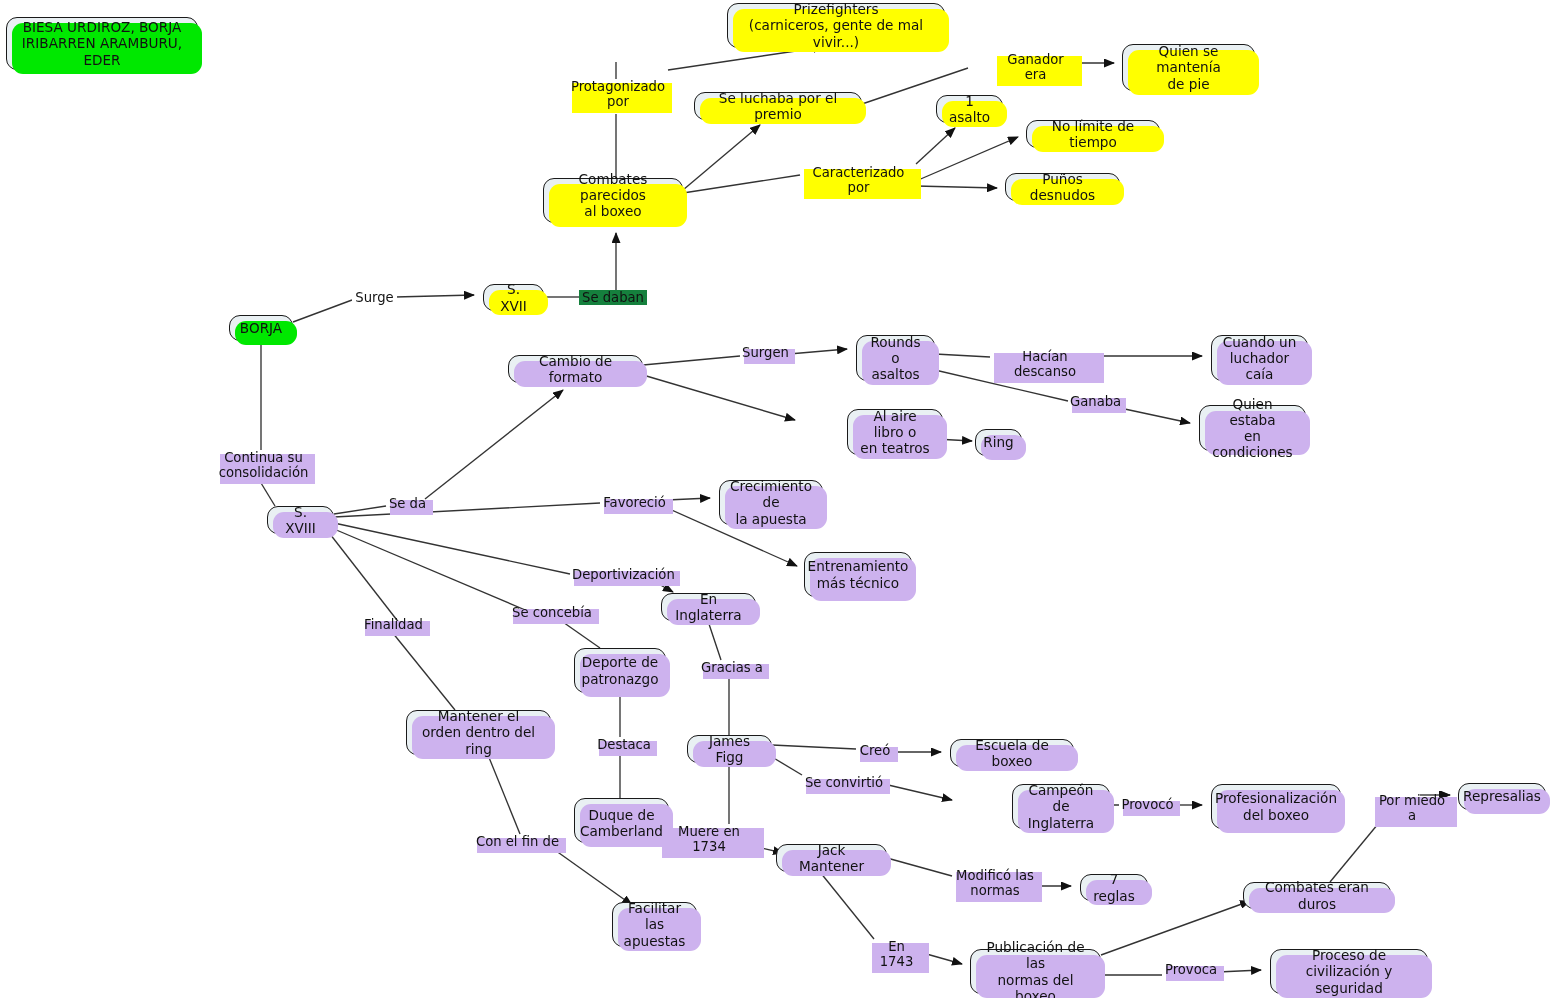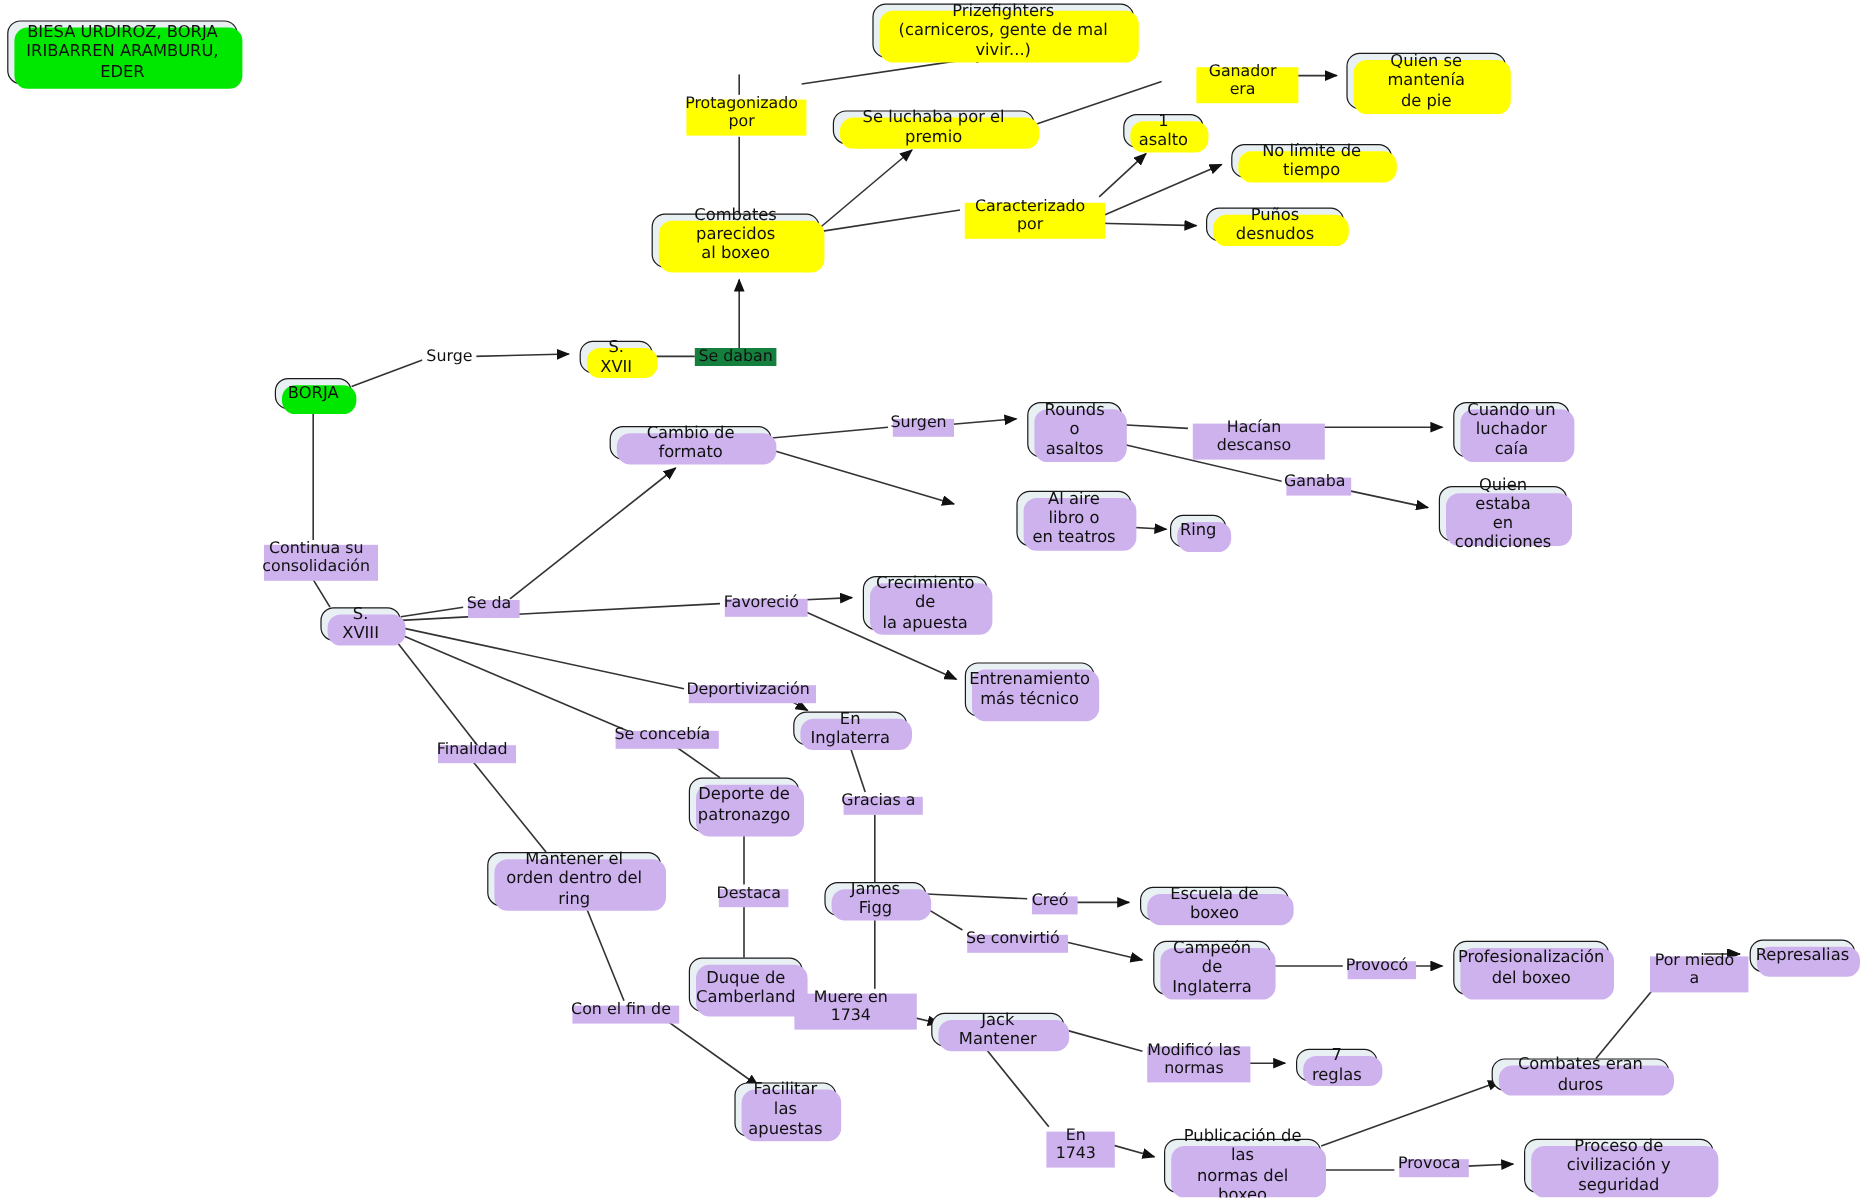--- a/index.html
+++ b/index.html
@@ -203,21 +203,21 @@
   <div class="node sh-purple" style="left:687px;top:735px;width:85px;height:28px;">
       <span class="lbl">James Figg</span>
     </div>
   <div class="node sh-purple" style="left:950px;top:739px;width:124px;height:28px;">
       <span class="lbl">Escuela de boxeo</span>
     </div>
   <div class="node sh-purple" style="left:574px;top:798px;width:95px;height:45px;align-items:flex-end;">
       <span class="lbl">Duque de
 Camberland</span>
     </div>
-  <div class="node sh-purple" style="left:961px;top:784px;width:98px;height:45px;">
+  <div class="node sh-purple" style="left:1012px;top:784px;width:98px;height:45px;">
       <span class="lbl">Campeón de
 Inglaterra</span>
     </div>
   <div class="node sh-purple" style="left:1211px;top:784px;width:130px;height:45px;">
       <span class="lbl">Profesionalización
 del boxeo</span>
     </div>
   <div class="node sh-purple" style="left:1458px;top:783px;width:88px;height:27px;">
       <span class="lbl">Represalias</span>
     </div>

